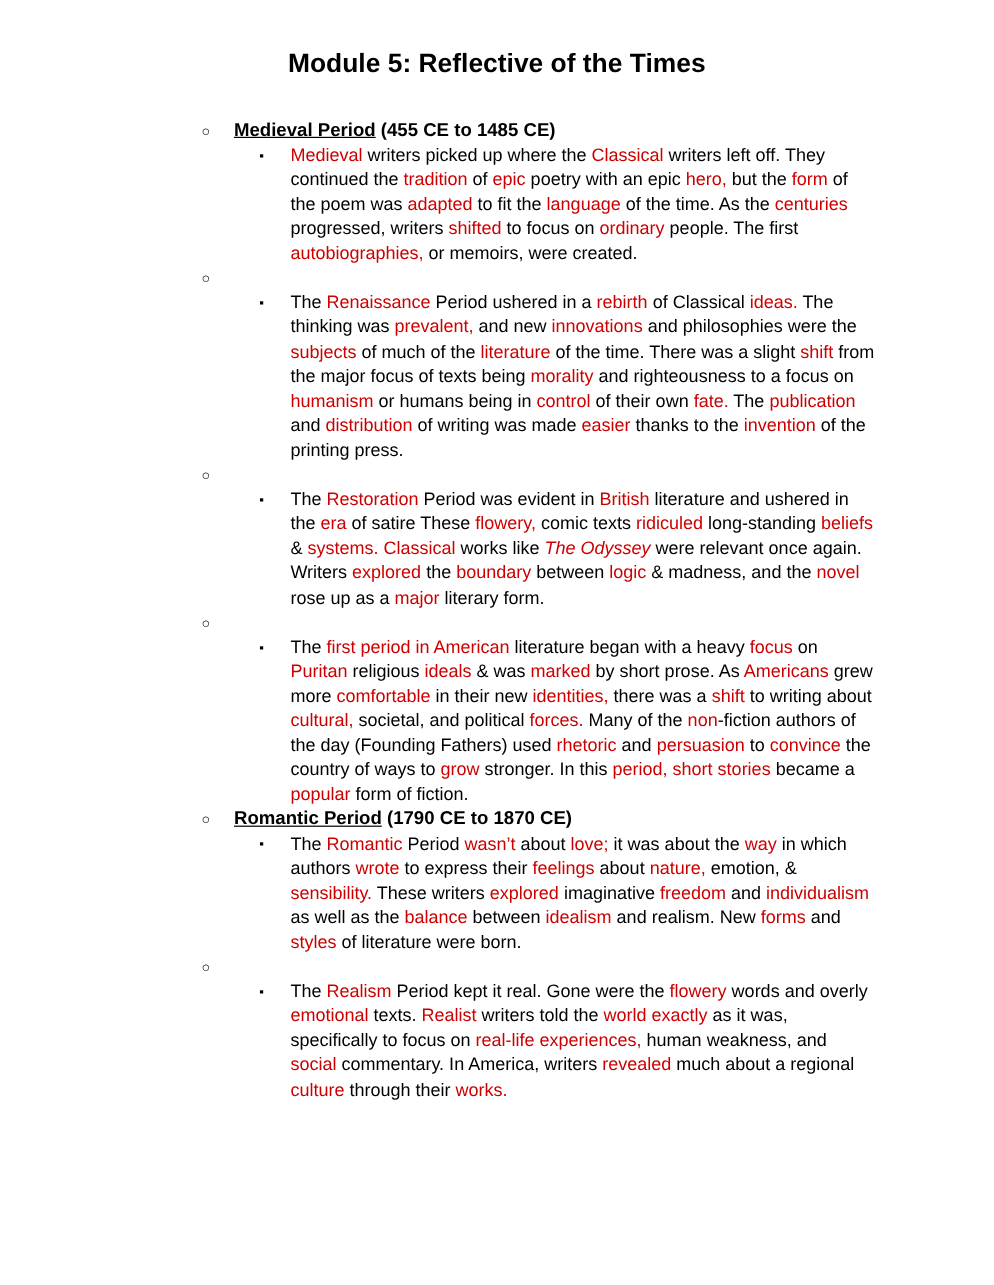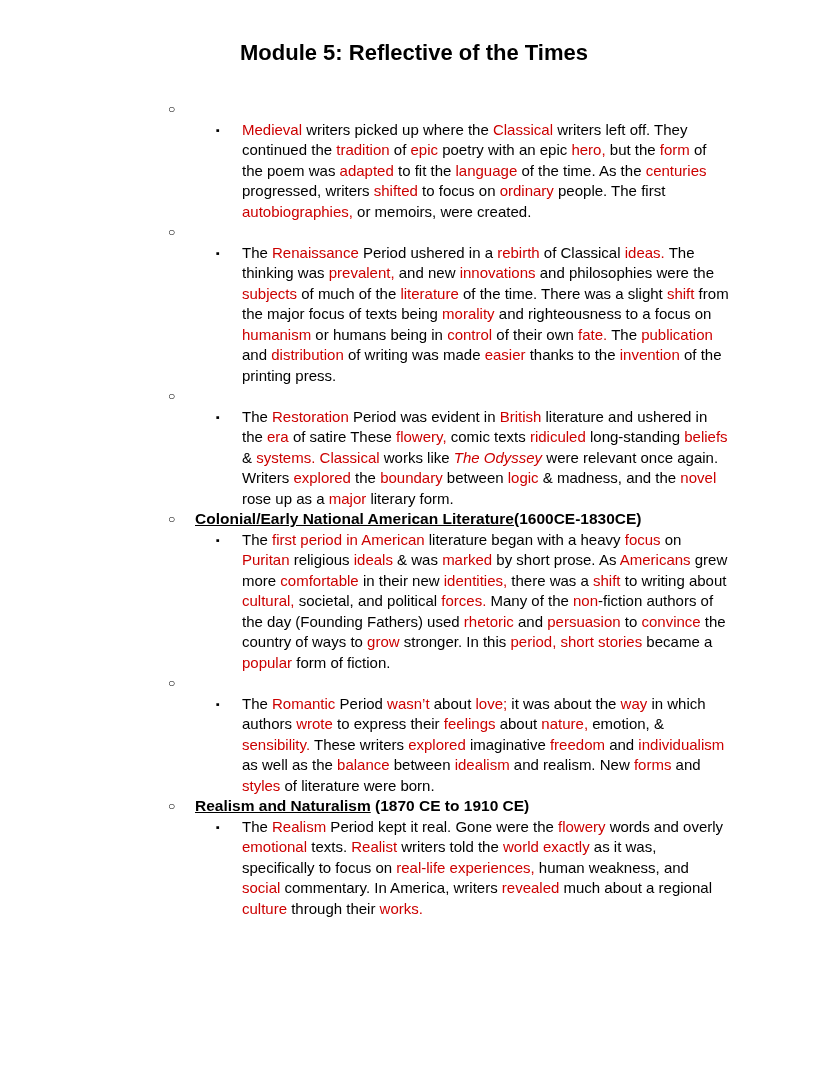--- a/index.html
+++ b/index.html
@@ -41,20 +41,21 @@
 </style>
 </head>
 <body>
 
 <div class="page">
   <h1 class="title">Module 5: Reflective of the Times</h1>
   <div class="doc" id="doc-body">
       <div class="section">
         <div class="row heading-row">
           <span class="bullet circle">○</span>
+          <div class="heading-text"><span class="hname">Medieval Period</span><span class="hdates"> (455 CE to 1485 CE)</span></div>
         </div>
         <div class="row sub-row">
           <span class="bullet square">▪</span>
           <p class="para"><span class="red">Medieval</span><span> writers picked up where the </span><span class="red">Classical</span><span> writers left off. They continued the </span><span class="red">tradition</span><span> of </span><span class="red">epic</span><span> poetry with an epic </span><span class="red">hero,</span><span> but the </span><span class="red">form</span><span> of the poem was </span><span class="red">adapted</span><span> to fit the </span><span class="red">language</span><span> of the time. As the </span><span class="red">centuries</span><span> progressed, writers </span><span class="red">shifted</span><span> to focus on </span><span class="red">ordinary</span><span> people. The first </span><span class="red">autobiographies,</span><span> or memoirs, were created.</span></p>
         </div>
       </div>
       <div class="section">
         <div class="row heading-row">
           <span class="bullet circle">○</span>
         </div>
@@ -68,40 +69,39 @@
           <span class="bullet circle">○</span>
         </div>
         <div class="row sub-row">
           <span class="bullet square">▪</span>
           <p class="para"><span>The </span><span class="red">Restoration</span><span> Period was evident in </span><span class="red">British</span><span> literature and ushered in the </span><span class="red">era</span><span> of satire These </span><span class="red">flowery,</span><span> comic texts </span><span class="red">ridiculed</span><span> long-standing </span><span class="red">beliefs</span><span> &amp; </span><span class="red">systems.</span><span> </span><span class="red">Classical</span><span> works like </span><span class="red italic">The Odyssey</span><span> were relevant once again. Writers </span><span class="red">explored</span><span> the </span><span class="red">boundary</span><span> between </span><span class="red">logic</span><span> &amp; madness, and the </span><span class="red">novel</span><span> rose up as a </span><span class="red">major</span><span> literary form.</span></p>
         </div>
       </div>
       <div class="section">
         <div class="row heading-row">
           <span class="bullet circle">○</span>
-          <div class="heading-text"><span class="hname">Colonial/Early National American Literature</span><span class="hdates">(1600CE-1830CE)</span></div>
         </div>
         <div class="row sub-row">
           <span class="bullet square">▪</span>
           <p class="para"><span>The </span><span class="red">first period in American</span><span> literature began with a heavy </span><span class="red">focus</span><span> on </span><span class="red">Puritan</span><span> religious </span><span class="red">ideals</span><span> &amp; was </span><span class="red">marked</span><span> by short prose. As </span><span class="red">Americans</span><span> grew more </span><span class="red">comfortable</span><span> in their new </span><span class="red">identities,</span><span> there was a </span><span class="red">shift</span><span> to writing about </span><span class="red">cultural,</span><span> societal, and political </span><span class="red">forces.</span><span> Many of the </span><span class="red">non</span><span>-fiction authors of the day (Founding Fathers) used </span><span class="red">rhetoric</span><span> and </span><span class="red">persuasion</span><span> to </span><span class="red">convince</span><span> the country of ways to </span><span class="red">grow</span><span> stronger. In this </span><span class="red">period, short stories</span><span> became a </span><span class="red">popular</span><span> form of fiction.</span></p>
         </div>
       </div>
       <div class="section">
         <div class="row heading-row">
           <span class="bullet circle">○</span>
+          <div class="heading-text"><span class="hname">Romantic Period</span><span class="hdates"> (1790 CE to 1870 CE)</span></div>
         </div>
         <div class="row sub-row">
           <span class="bullet square">▪</span>
           <p class="para"><span>The </span><span class="red">Romantic</span><span> Period </span><span class="red">wasn’t</span><span> about </span><span class="red">love;</span><span> it was about the </span><span class="red">way</span><span> in which authors </span><span class="red">wrote</span><span> to express their </span><span class="red">feelings</span><span> about </span><span class="red">nature,</span><span> emotion, &amp; </span><span class="red">sensibility.</span><span> These writers </span><span class="red">explored</span><span> imaginative </span><span class="red">freedom</span><span> and </span><span class="red">individualism</span><span> as well as the </span><span class="red">balance</span><span> between </span><span class="red">idealism</span><span> and realism. New </span><span class="red">forms</span><span> and </span><span class="red">styles</span><span> of literature were born.</span></p>
         </div>
       </div>
       <div class="section">
         <div class="row heading-row">
           <span class="bullet circle">○</span>
-          <div class="heading-text"><span class="hname">Realism and Naturalism</span><span class="hdates"> (1870 CE to 1910 CE)</span></div>
         </div>
         <div class="row sub-row">
           <span class="bullet square">▪</span>
           <p class="para"><span>The </span><span class="red">Realism</span><span> Period kept it real. Gone were the </span><span class="red">flowery</span><span> words and overly </span><span class="red">emotional</span><span> texts. </span><span class="red">Realist</span><span> writers told the </span><span class="red">world exactly</span><span> as it was, specifically to focus on </span><span class="red">real-life experiences,</span><span> human weakness, and </span><span class="red">social</span><span> commentary. In America, writers </span><span class="red">revealed</span><span> much about a regional </span><span class="red">culture</span><span> through their </span><span class="red">works.</span></p>
         </div>
       </div>
     </div>
 </div>
 
 </body></html>

